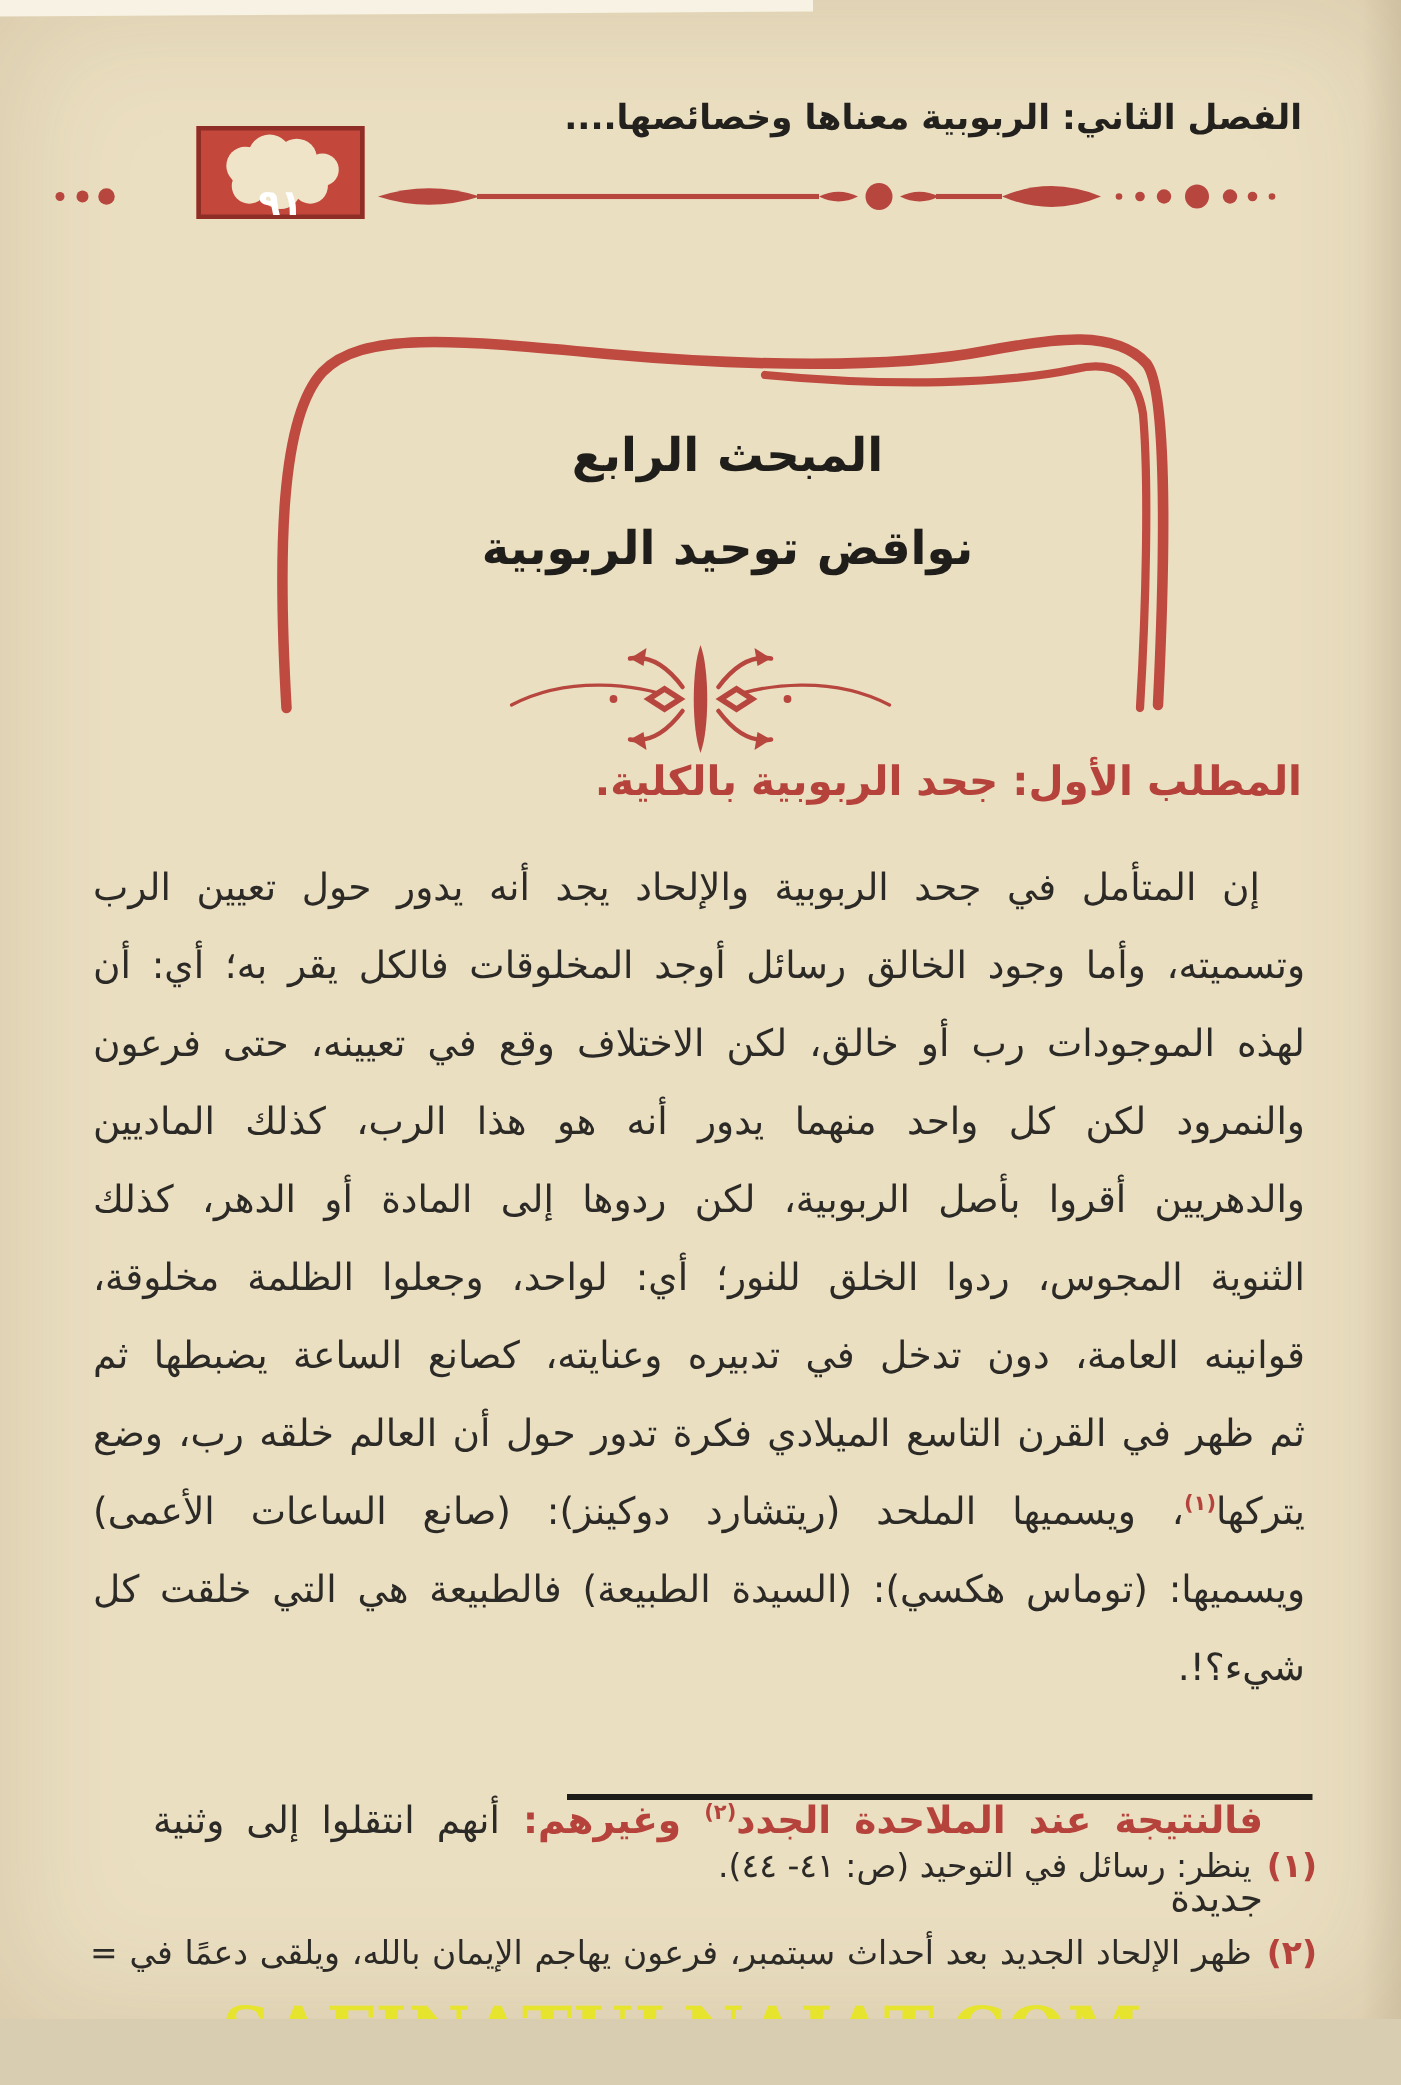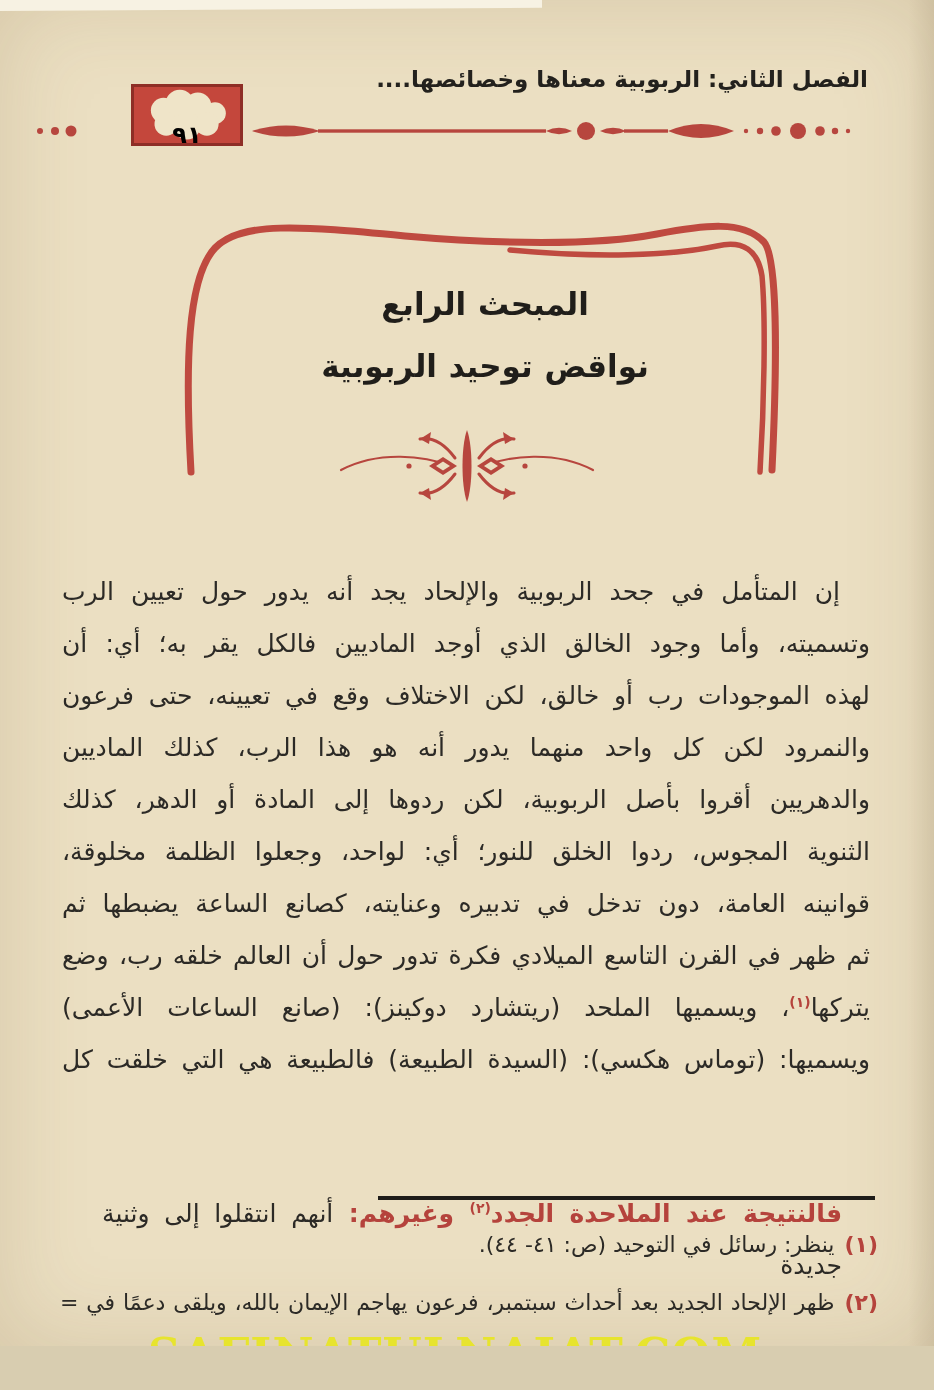--- a/index.html
+++ b/index.html
@@ -23,21 +23,21 @@
     font-size:23px;font-weight:bold;color:#23211d;letter-spacing:0;
   }
   .header-rule{position:absolute;top:110px;left:0;width:934px;height:42px;}
   .page-number-badge{
     position:absolute;top:84px;left:131px;width:112px;height:62px;
     background:#c4473c;border:3px solid #8e2e26;box-sizing:border-box;
   }
   .page-number-badge svg{position:absolute;inset:0;width:100%;height:100%;}
   .page-number{
     position:absolute;inset:0;display:flex;align-items:center;justify-content:center;
-    font-size:24px;font-weight:bold;color:#000000;padding-bottom:2px;margin-top:41px;
+    font-size:24px;font-weight:bold;color:#ffffff;padding-bottom:2px;margin-top:41px;
   }
   
   .title-bracket{position:absolute;top:196px;left:165px;width:620px;height:290px;}
   .section-label,.section-title{
     position:absolute;left:0;width:934px;text-align:center;
     font-weight:bold;color:#201e1a;transform:translateX(18px); 
     font-size:31px;word-spacing:1px;
   }
   .section-label{top:286px;}
   .section-title{top:348px;}
@@ -161,32 +161,34 @@
       <path d="M177,69 l-11,7 2,-12 Z"></path>
       <circle cx="72" cy="42" r="2.6"></circle>
         <circle cx="188" cy="42" r="2.6"></circle>
     </g>
     <g fill="#ebdfc2" stroke="none">
       <path d="M99,42 l7,-4.5 7,4.5 -7,4.5 Z"></path>
       <path d="M147,42 l7,-4.5 7,4.5 -7,4.5 Z"></path>
     </g>
   </svg>
 
+  <h2 class="subheading" style="margin:0;">المطلب الأول: جحد الربوبية بالكلية.</h2>
 
   <div class="body-text">
     <div class="bline first"><span>إن المتأمل في جحد الربوبية والإلحاد يجد أنه يدور حول تعيين الرب</span></div>
-    <div class="bline"><span>وتسميته، وأما وجود الخالق الذي أوجد الماديين فالكل يقر به؛ أي: أن</span></div>
+    <div class="bline"><span>وتسميته، وأما وجود الخالق رسائل أوجد المخلوقات فالكل يقر به؛ أي: أن</span></div>
     <div class="bline"><span>لهذه الموجودات رب أو خالق، لكن الاختلاف وقع في تعيينه، حتى فرعون</span></div>
     <div class="bline"><span>والنمرود لكن كل واحد منهما يدور أنه هو هذا الرب، كذلك الماديين</span></div>
     <div class="bline"><span>والدهريين أقروا بأصل الربوبية، لكن ردوها إلى المادة أو الدهر، كذلك</span></div>
     <div class="bline"><span>الثنوية المجوس، ردوا الخلق للنور؛ أي: لواحد، وجعلوا الظلمة مخلوقة،</span></div>
     <div class="bline"><span>قوانينه العامة، دون تدخل في تدبيره وعنايته، كصانع الساعة يضبطها ثم</span></div>
     <div class="bline"><span>ثم ظهر في القرن التاسع الميلادي فكرة تدور حول أن العالم خلقه رب، وضع</span></div>
     <div class="bline"><span>يتركها</span><sup class="ref">(١)</sup><span>، ويسميها الملحد (ريتشارد دوكينز): (صانع الساعات الأعمى)</span></div>
     <div class="bline"><span>ويسميها: (توماس هكسي): (السيدة الطبيعة) فالطبيعة هي التي خلقت كل</span></div>
+    <div class="bline last"><span>شيء؟!.</span></div>
   </div>
 
   <div class="result-line">
     <span class="red">فالنتيجة عند الملاحدة الجدد</span><sup class="ref">(٢)</sup><span class="red"> وغيرهم: </span><span class="black">أنهم انتقلوا إلى وثنية جديدة</span>
   </div>
 
   <div class="footnote-sep"></div>
 
   <div class="footnotes">
     <div class="fn">

